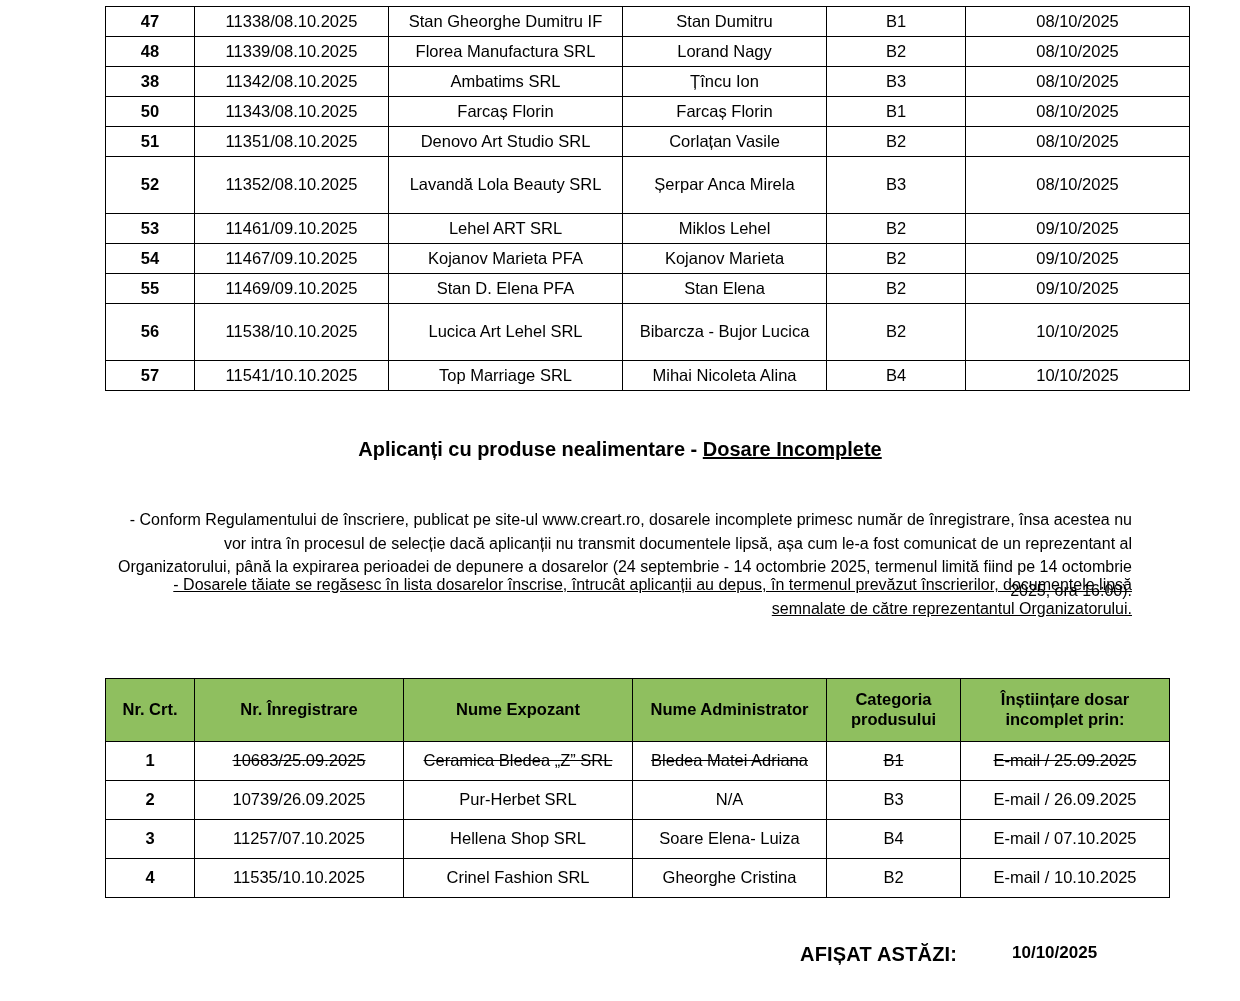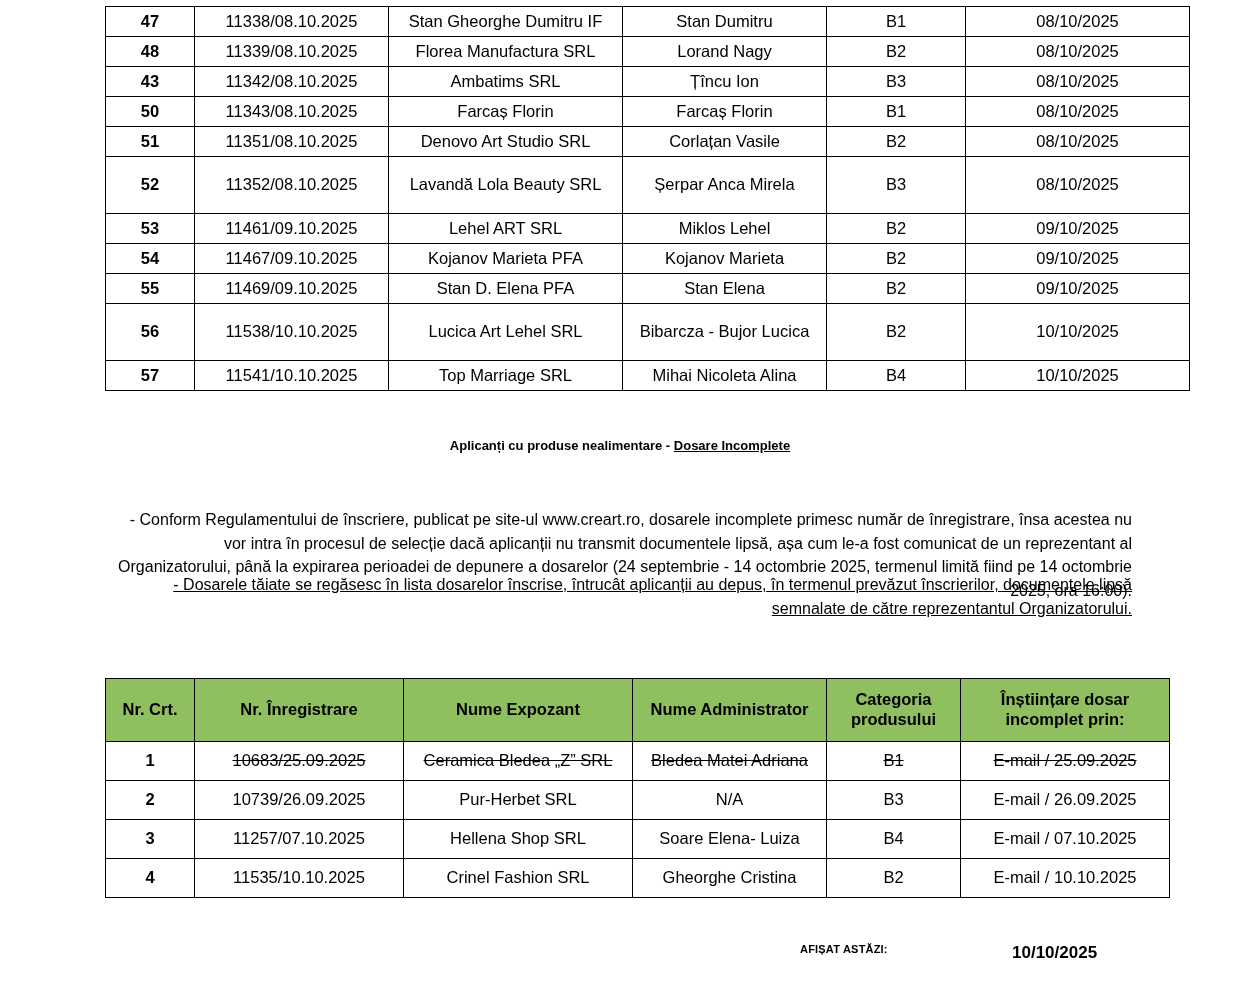--- a/index.html
+++ b/index.html
@@ -54,21 +54,21 @@
   #table-registered td.c-date { width: 215px; margin-top: 28px; }
   #table-registered tr { height: 30px; }
 
   
   .section-title {
     position: absolute;
     left: 0;
     top: 438px;
     width: 1240px;
     text-align: center;
-    font-size: 13px;
+    font-size: 20px;
     font-weight: bold;
   }
   .section-title .underline {
     text-decoration: underline;
   }
 
   
   .para {
     position: absolute;
     font-size: 16px;
@@ -114,21 +114,21 @@
   .strike {
     text-decoration: line-through;
   }
   .tall-row td { height: 48px; }
 
   
   .footer-label {
     position: absolute;
     left: 800px;
     top: 943px;
-    font-size: 11px;
+    font-size: 20px;
     font-weight: bold;
     letter-spacing: 0.2px;
   }
   .footer-date {
     position: absolute;
     left: 1012px;
     top: 943px;
     font-size: 17px;
     font-weight: bold;
   }
@@ -150,21 +150,21 @@
       </tr>
       <tr>
         <td class="c-nr">48</td>
         <td class="c-reg">11339/08.10.2025</td>
         <td class="c-exp">Florea Manufactura SRL</td>
         <td class="c-adm">Lorand Nagy</td>
         <td class="c-cat">B2</td>
         <td class="c-date">08/10/2025</td>
       </tr>
       <tr>
-        <td class="c-nr">43</td>
+        <td class="c-nr">38</td>
         <td class="c-reg">11342/08.10.2025</td>
         <td class="c-exp">Ambatims SRL</td>
         <td class="c-adm">Țîncu Ion</td>
         <td class="c-cat">B3</td>
         <td class="c-date">08/10/2025</td>
       </tr>
       <tr>
         <td class="c-nr">50</td>
         <td class="c-reg">11343/08.10.2025</td>
         <td class="c-exp">Farcaș Florin</td>

